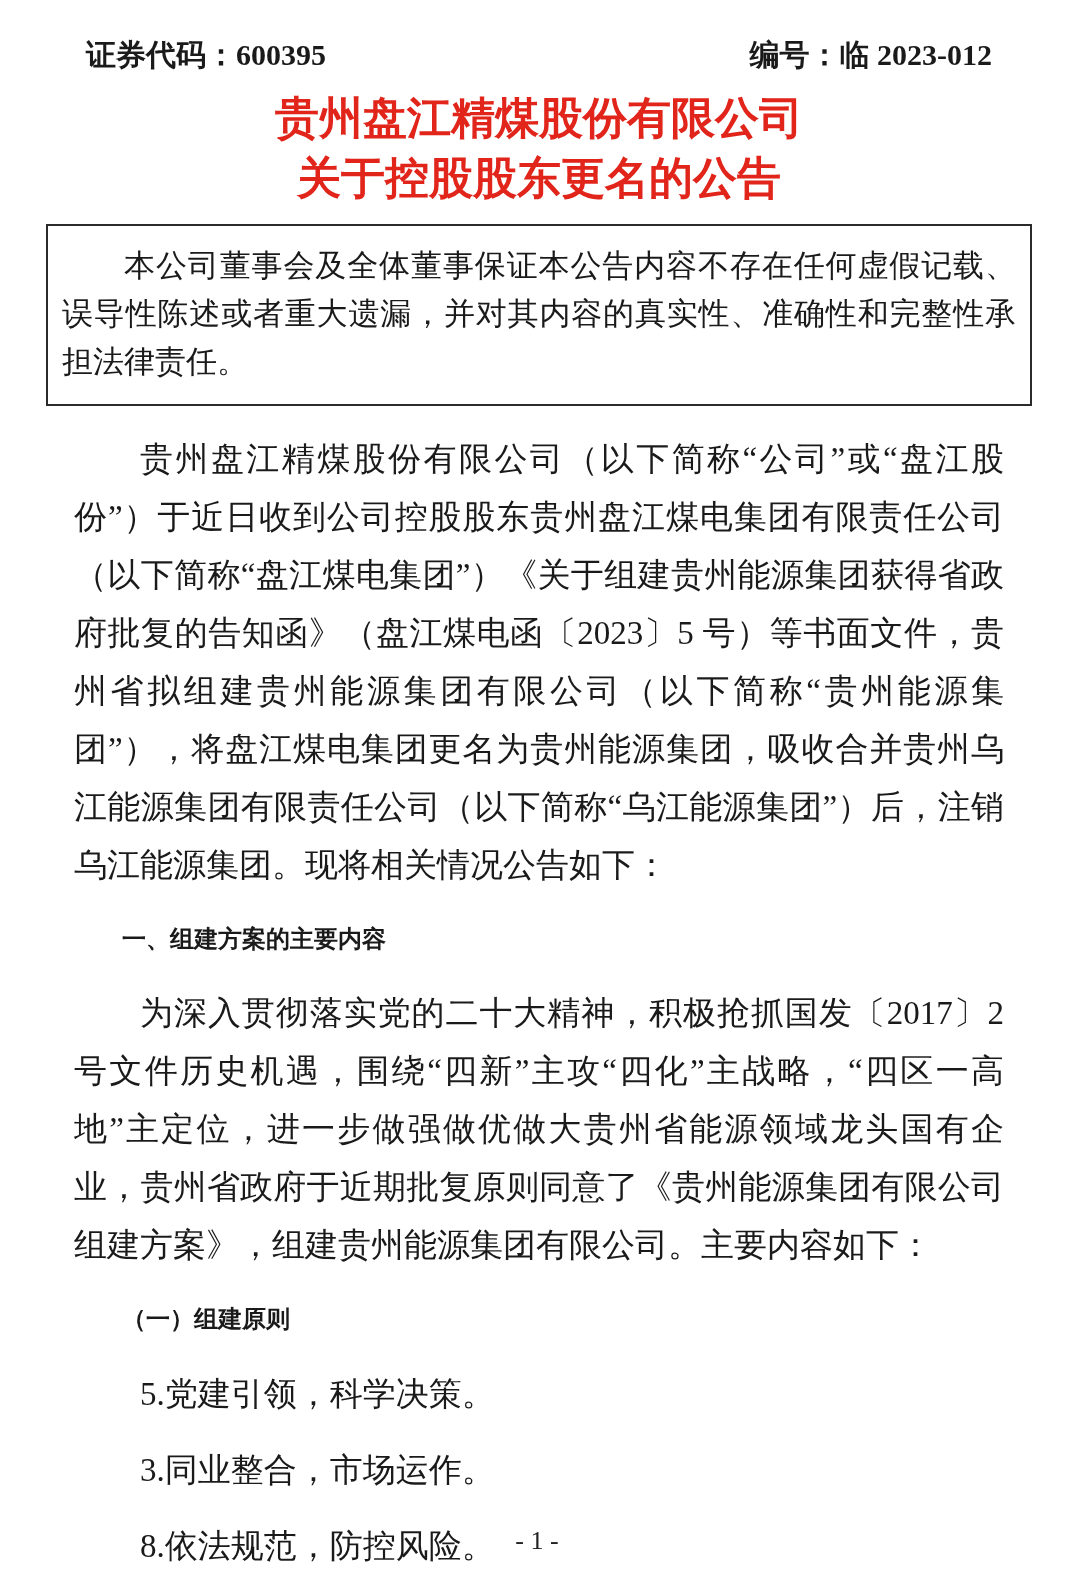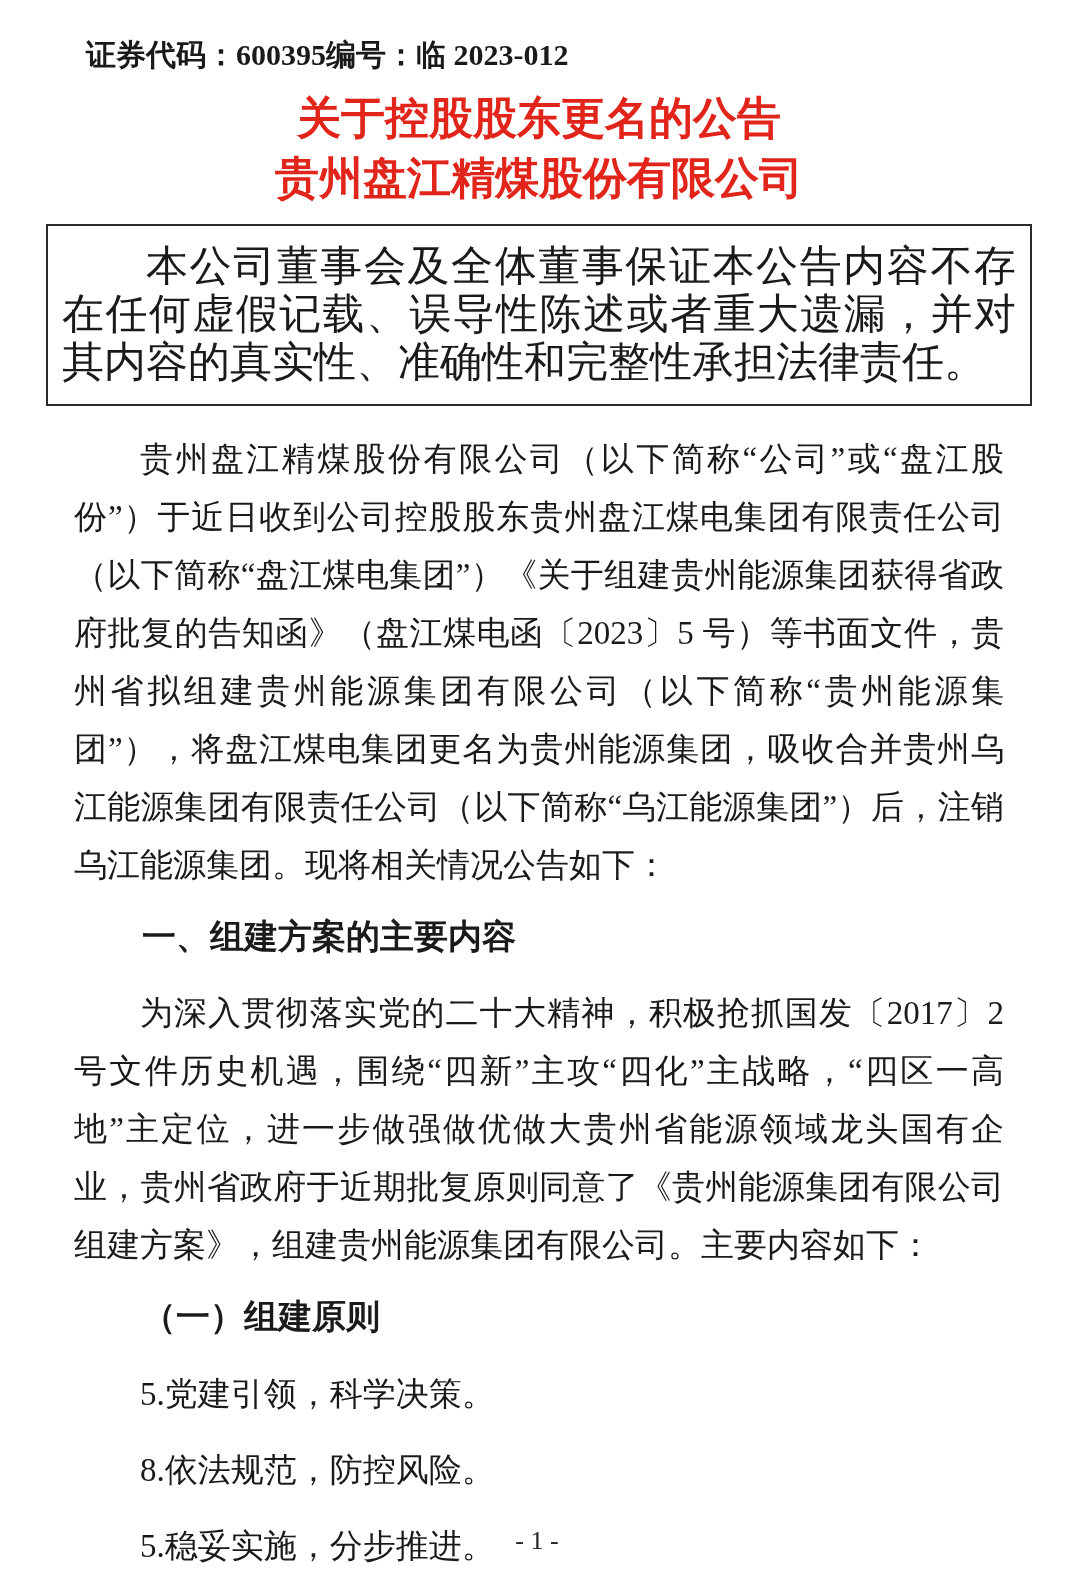--- a/index.html
+++ b/index.html
@@ -15,21 +15,21 @@
     position: relative;
     box-sizing: border-box;
     width: 1074px;
     height: 1574px;
     padding: 34px 54px 0 58px;
     background: #ffffff;
   }
   
   .doc-meta {
     display: flex;
-    justify-content: flex-start;
+    justify-content: space-between;
     align-items: baseline;
     font-weight: bold;
     font-size: 30px;
     line-height: 42px;
     padding: 0 28px 0 28px;
   }
   
   .doc-title {
     margin: 12px 0 14px 0;
     text-align: center;
@@ -39,37 +39,37 @@
     line-height: 60px;
     color: #e1251b;
   }
   
   .disclaimer-box {
     box-sizing: border-box;
     border: 2px solid #2b2b2b;
     margin: 16px 2px 0 -12px;
     width: 986px;
     padding: 16px 14px 18px 14px;
-    font-size: 42px;
+    font-size: 31px;
     line-height: 48px;
     text-align: justify;
   }
   .indent { text-indent: 2em; }
   
   .body-text { margin-top: 24px; }
   .body-text p {
     margin: 16px;
     font-size: 33px;
     line-height: 58px;
     text-align: justify;
   }
   .body-text p.heading {
-    font-family: Liberation Mono, monospace;
+    font-family: Liberation Sans, sans-serif;
     font-weight: bold;
-    font-size: 34px;
+    font-size: 24px;
   }
   .body-text p.principle {
     line-height: 60px;
     text-align: left;
   }
   
   .page-footer {
     position: absolute;
     left: 0;
     right: 0;
@@ -83,33 +83,34 @@
 <body>
 
 <div class="page">
 
   <div class="doc-meta">
     <span>证券代码：600395</span>
     <span>编号：临 2023-012</span>
   </div>
 
   <div class="doc-title">
+    <div>贵州盘江精煤股份有限公司</div>
     <div>关于控股股东更名的公告</div>
-    <div>贵州盘江精煤股份有限公司</div>
   </div>
 
   <div class="disclaimer-box">
     <div class="indent">本公司董事会及全体董事保证本公告内容不存在任何虚假记载、误导性陈述或者重大遗漏，并对其内容的真实性、准确性和完整性承担法律责任。</div>
   </div>
 
   <div class="body-text">
     <p class="indent">贵州盘江精煤股份有限公司（以下简称“公司”或“盘江股份”）于近日收到公司控股股东贵州盘江煤电集团有限责任公司（以下简称“盘江煤电集团”）《关于组建贵州能源集团获得省政府批复的告知函》（盘江煤电函〔2023〕5 号）等书面文件，贵州省拟组建贵州能源集团有限公司（以下简称“贵州能源集团”），将盘江煤电集团更名为贵州能源集团，吸收合并贵州乌江能源集团有限责任公司（以下简称“乌江能源集团”）后，注销乌江能源集团。现将相关情况公告如下：</p>
     <p class="indent heading">一、组建方案的主要内容</p>
     <p class="indent">为深入贯彻落实党的二十大精神，积极抢抓国发〔2017〕2 号文件历史机遇，围绕“四新”主攻“四化”主战略，“四区一高地”主定位，进一步做强做优做大贵州省能源领域龙头国有企业，贵州省政府于近期批复原则同意了《贵州能源集团有限公司组建方案》，组建贵州能源集团有限公司。主要内容如下：</p>
     <p class="indent heading">（一）组建原则</p>
     <p class="indent principle">5.党建引领，科学决策。</p>
+    <p class="indent principle">3.同业整合，市场运作。</p>
     <p class="indent principle">8.依法规范，防控风险。</p>
     <p class="indent principle">5.稳妥实施，分步推进。</p>
   </div>
 
   <div class="page-footer">- 1 -</div>
 
 </div>
 
 </body></html>

